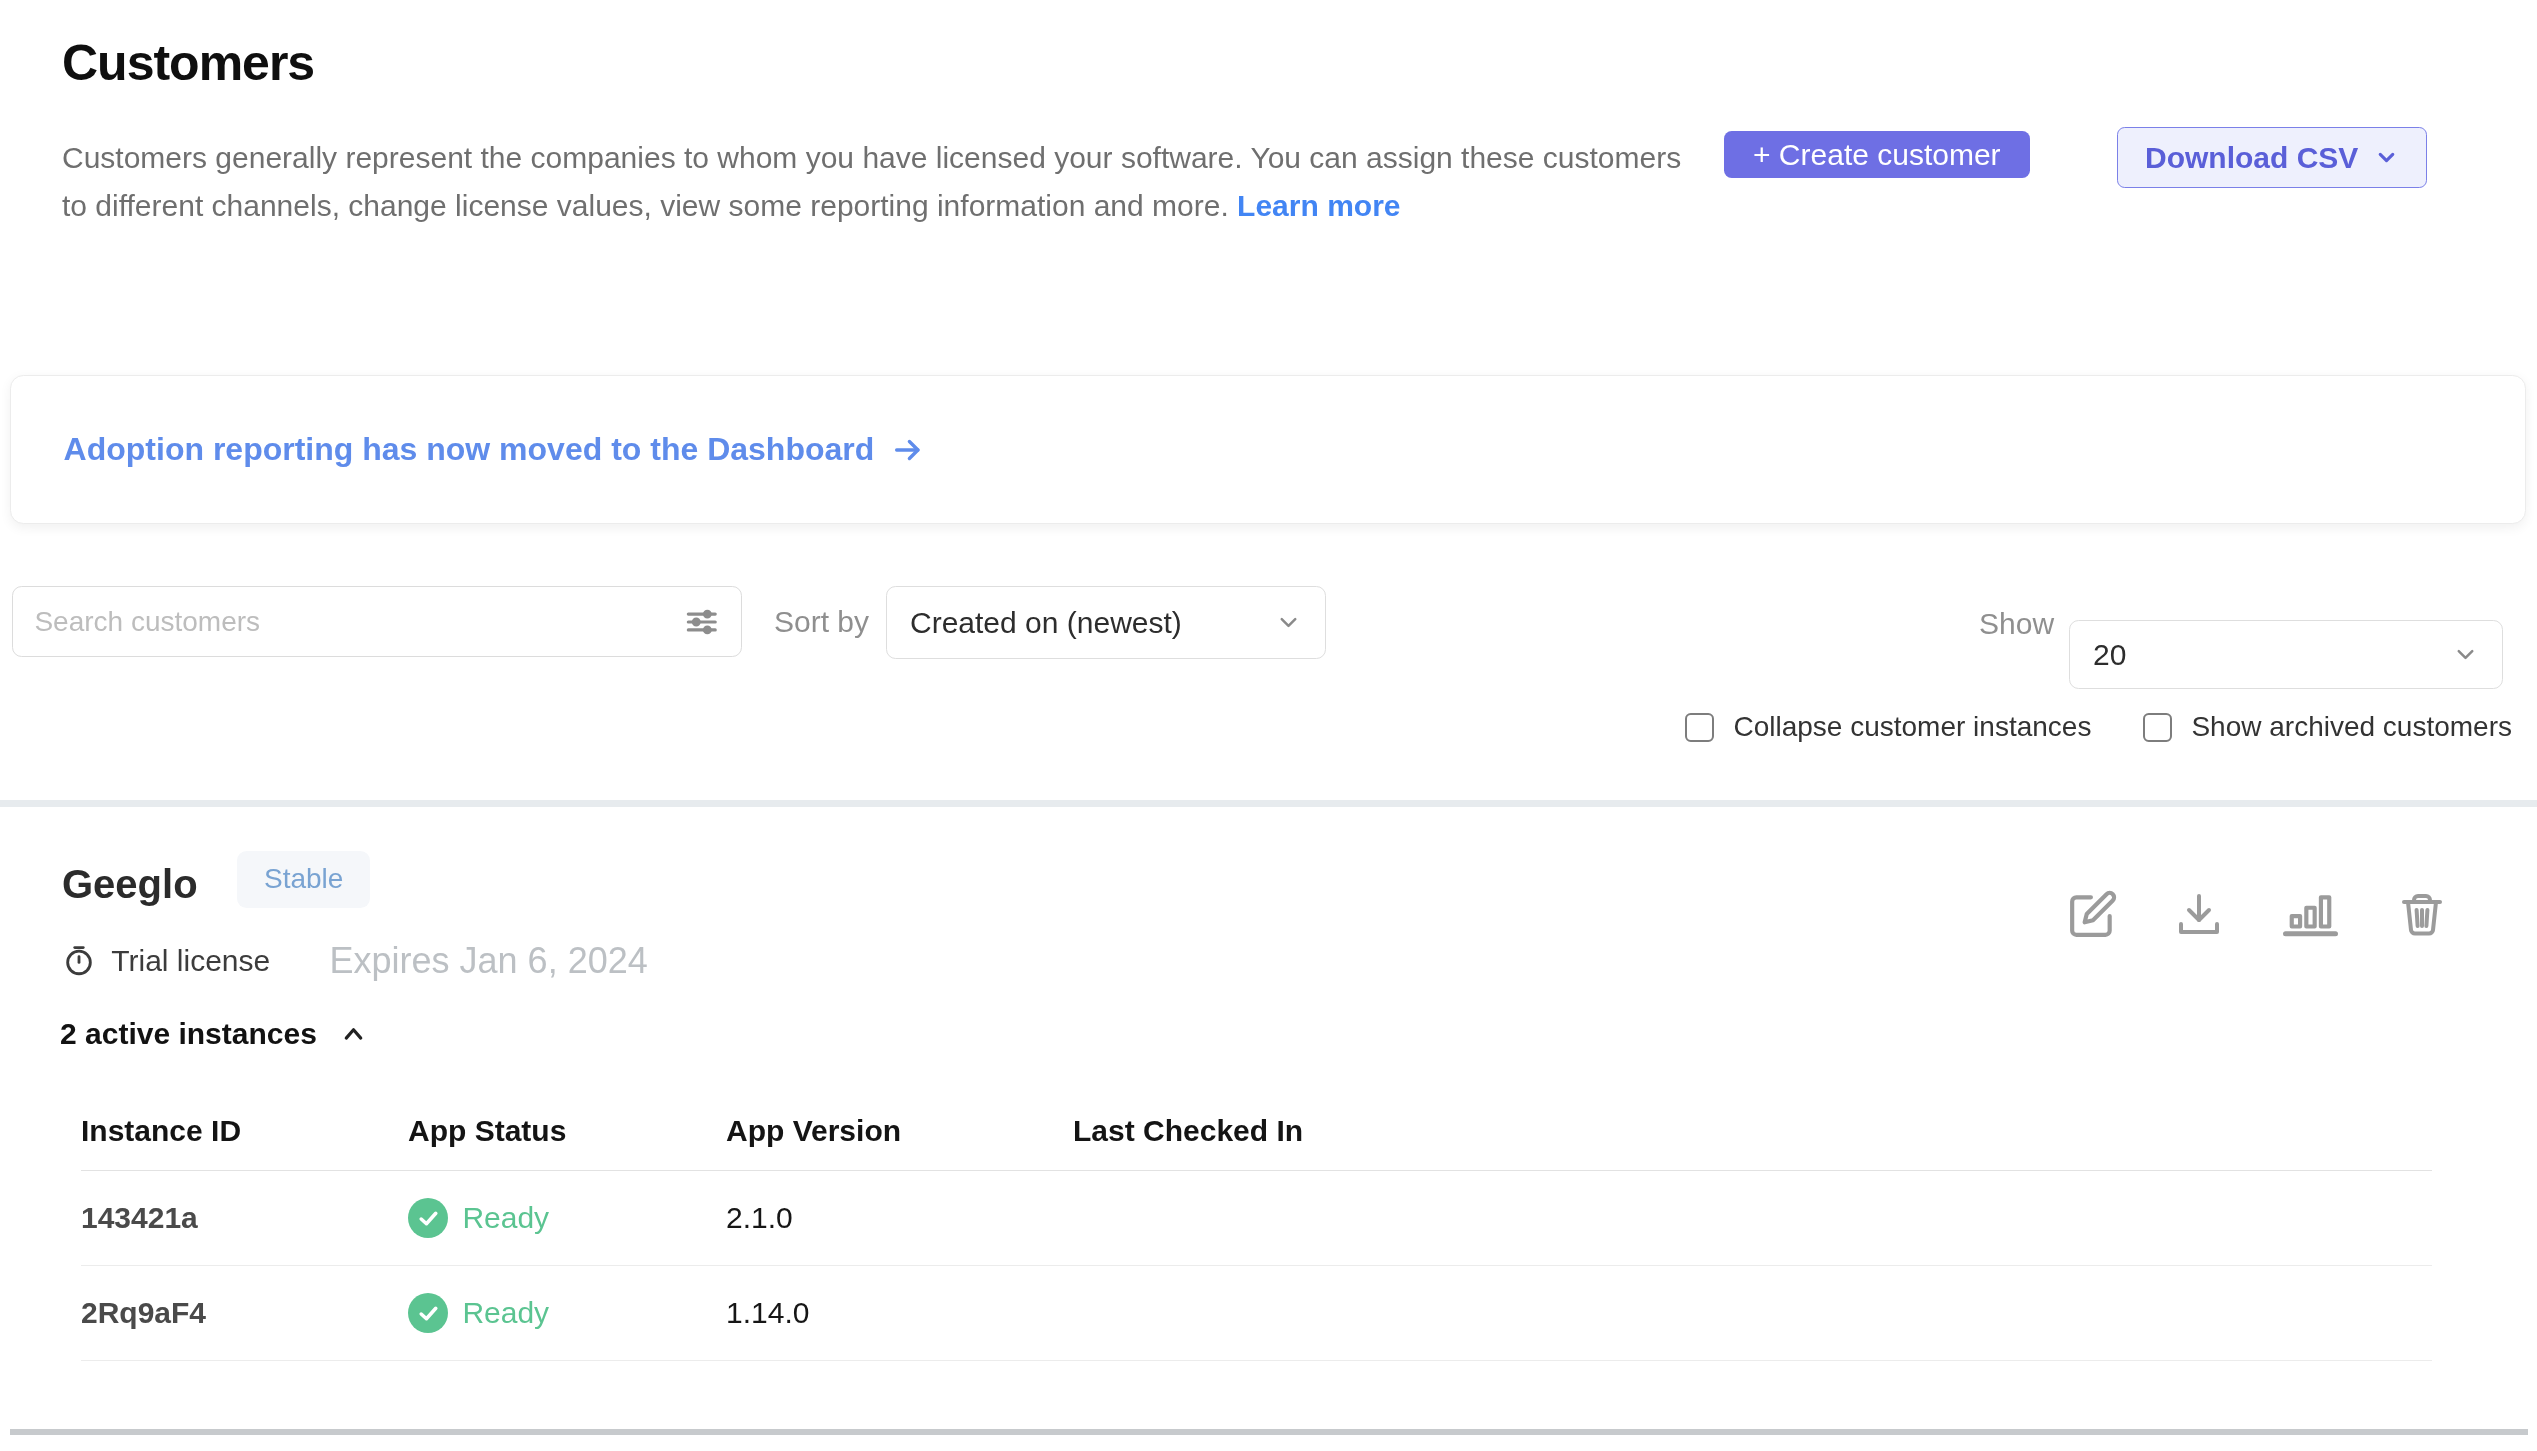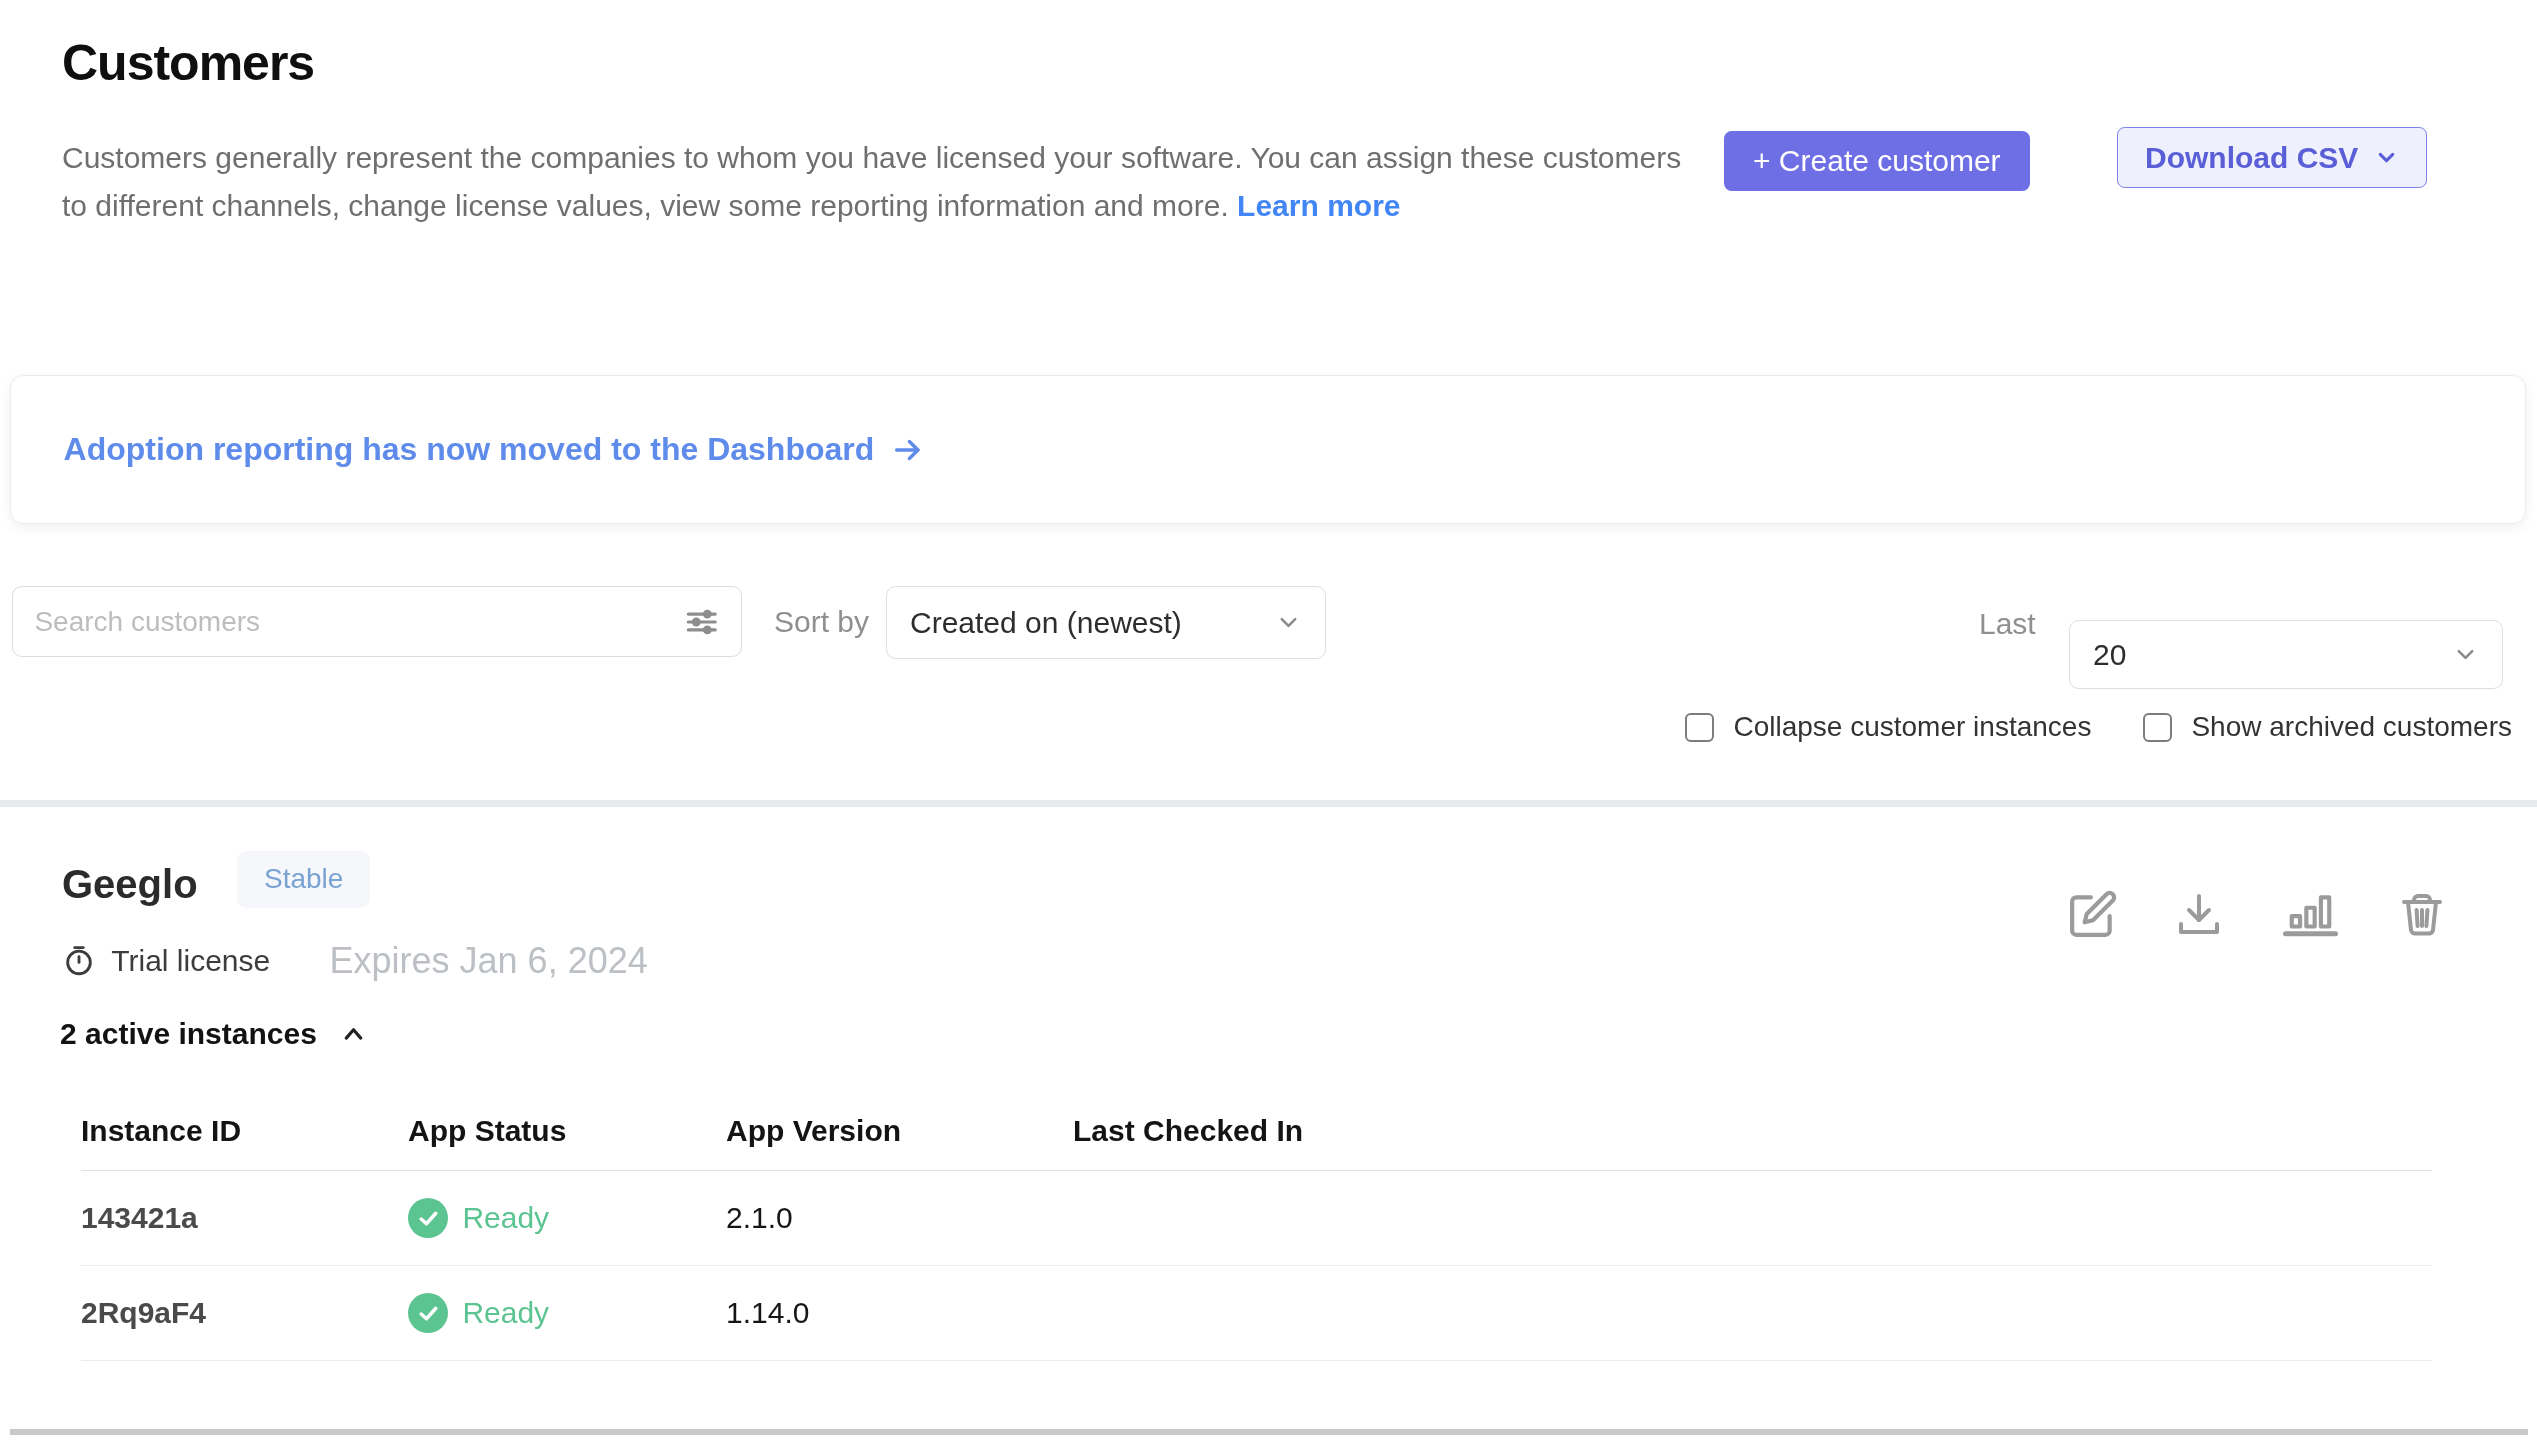--- a/index.html
+++ b/index.html
@@ -6,21 +6,21 @@
   html,body { width:2538px; height:1452px; background:#ffffff;
     font-family:"Liberation Sans", sans-serif; overflow:hidden; position:relative; }
 
   .abs { position:absolute; }
 
   
   .page-title { left:62px; top:34px; font-size:50px; font-weight:800; color:#0f0f0f; letter-spacing:-1px; }
   .page-desc { left:62px; top:134px; width:1628px; font-size:30px; line-height:48px; color:#6f6f6f; }
   .learn-more { color:#4285f4; font-weight:600; text-decoration:none; cursor:pointer; }
 
-  .btn-create { left:1724px; top:131px; height:60px; padding:0 29px; background:#6e6fe4;
+  .btn-create { left:1724px; top:131px; height:47px; padding:0 29px; background:#6e6fe4;
     border:none; border-radius:7.7px; color:#ffffff; font-size:30px; font-weight:500;
     display:flex; align-items:center; cursor:pointer; font-family:inherit; }
   .btn-download { left:2117px; top:127px; height:61px; padding:0 27px; background:#eef0fd;
     border:1.9px solid #7b80e8; border-radius:7.7px; color:#5a5fd8; font-size:30px; font-weight:700;
     display:flex; align-items:center; gap:15.3px; cursor:pointer; font-family:inherit; }
   .btn-download svg { stroke:#5a5fd8; }
 
   
   .banner { left:9.6px; top:375px; width:2516px; height:149px; background:#ffffff;
     border:1px solid #ececec; border-radius:13.4px; box-shadow:0 3.8px 11.5px rgba(0,0,0,0.06);
@@ -129,21 +129,21 @@
 
 <span class="abs ctl-label sortby-label">Sort by</span>
 
 <div class="abs select sort-select">
   <span class="val">Created on (newest)</span>
   <svg width="27" height="27" viewBox="0 0 24 24" fill="none" stroke-width="2.2" stroke-linecap="round" stroke-linejoin="round">
       <path d="M6 9l6 6 6-6"></path>
     </svg>
 </div>
 
-<span class="abs ctl-label show-label">Last</span>
+<span class="abs ctl-label show-label">Show</span>
 
 <div class="abs select show-select">
   <span class="val">20</span>
   <svg width="27" height="27" viewBox="0 0 24 24" fill="none" stroke-width="2.2" stroke-linecap="round" stroke-linejoin="round">
       <path d="M6 9l6 6 6-6"></path>
     </svg>
 </div>
 
 <div class="abs cb-row">
   <div class="cb-group">

